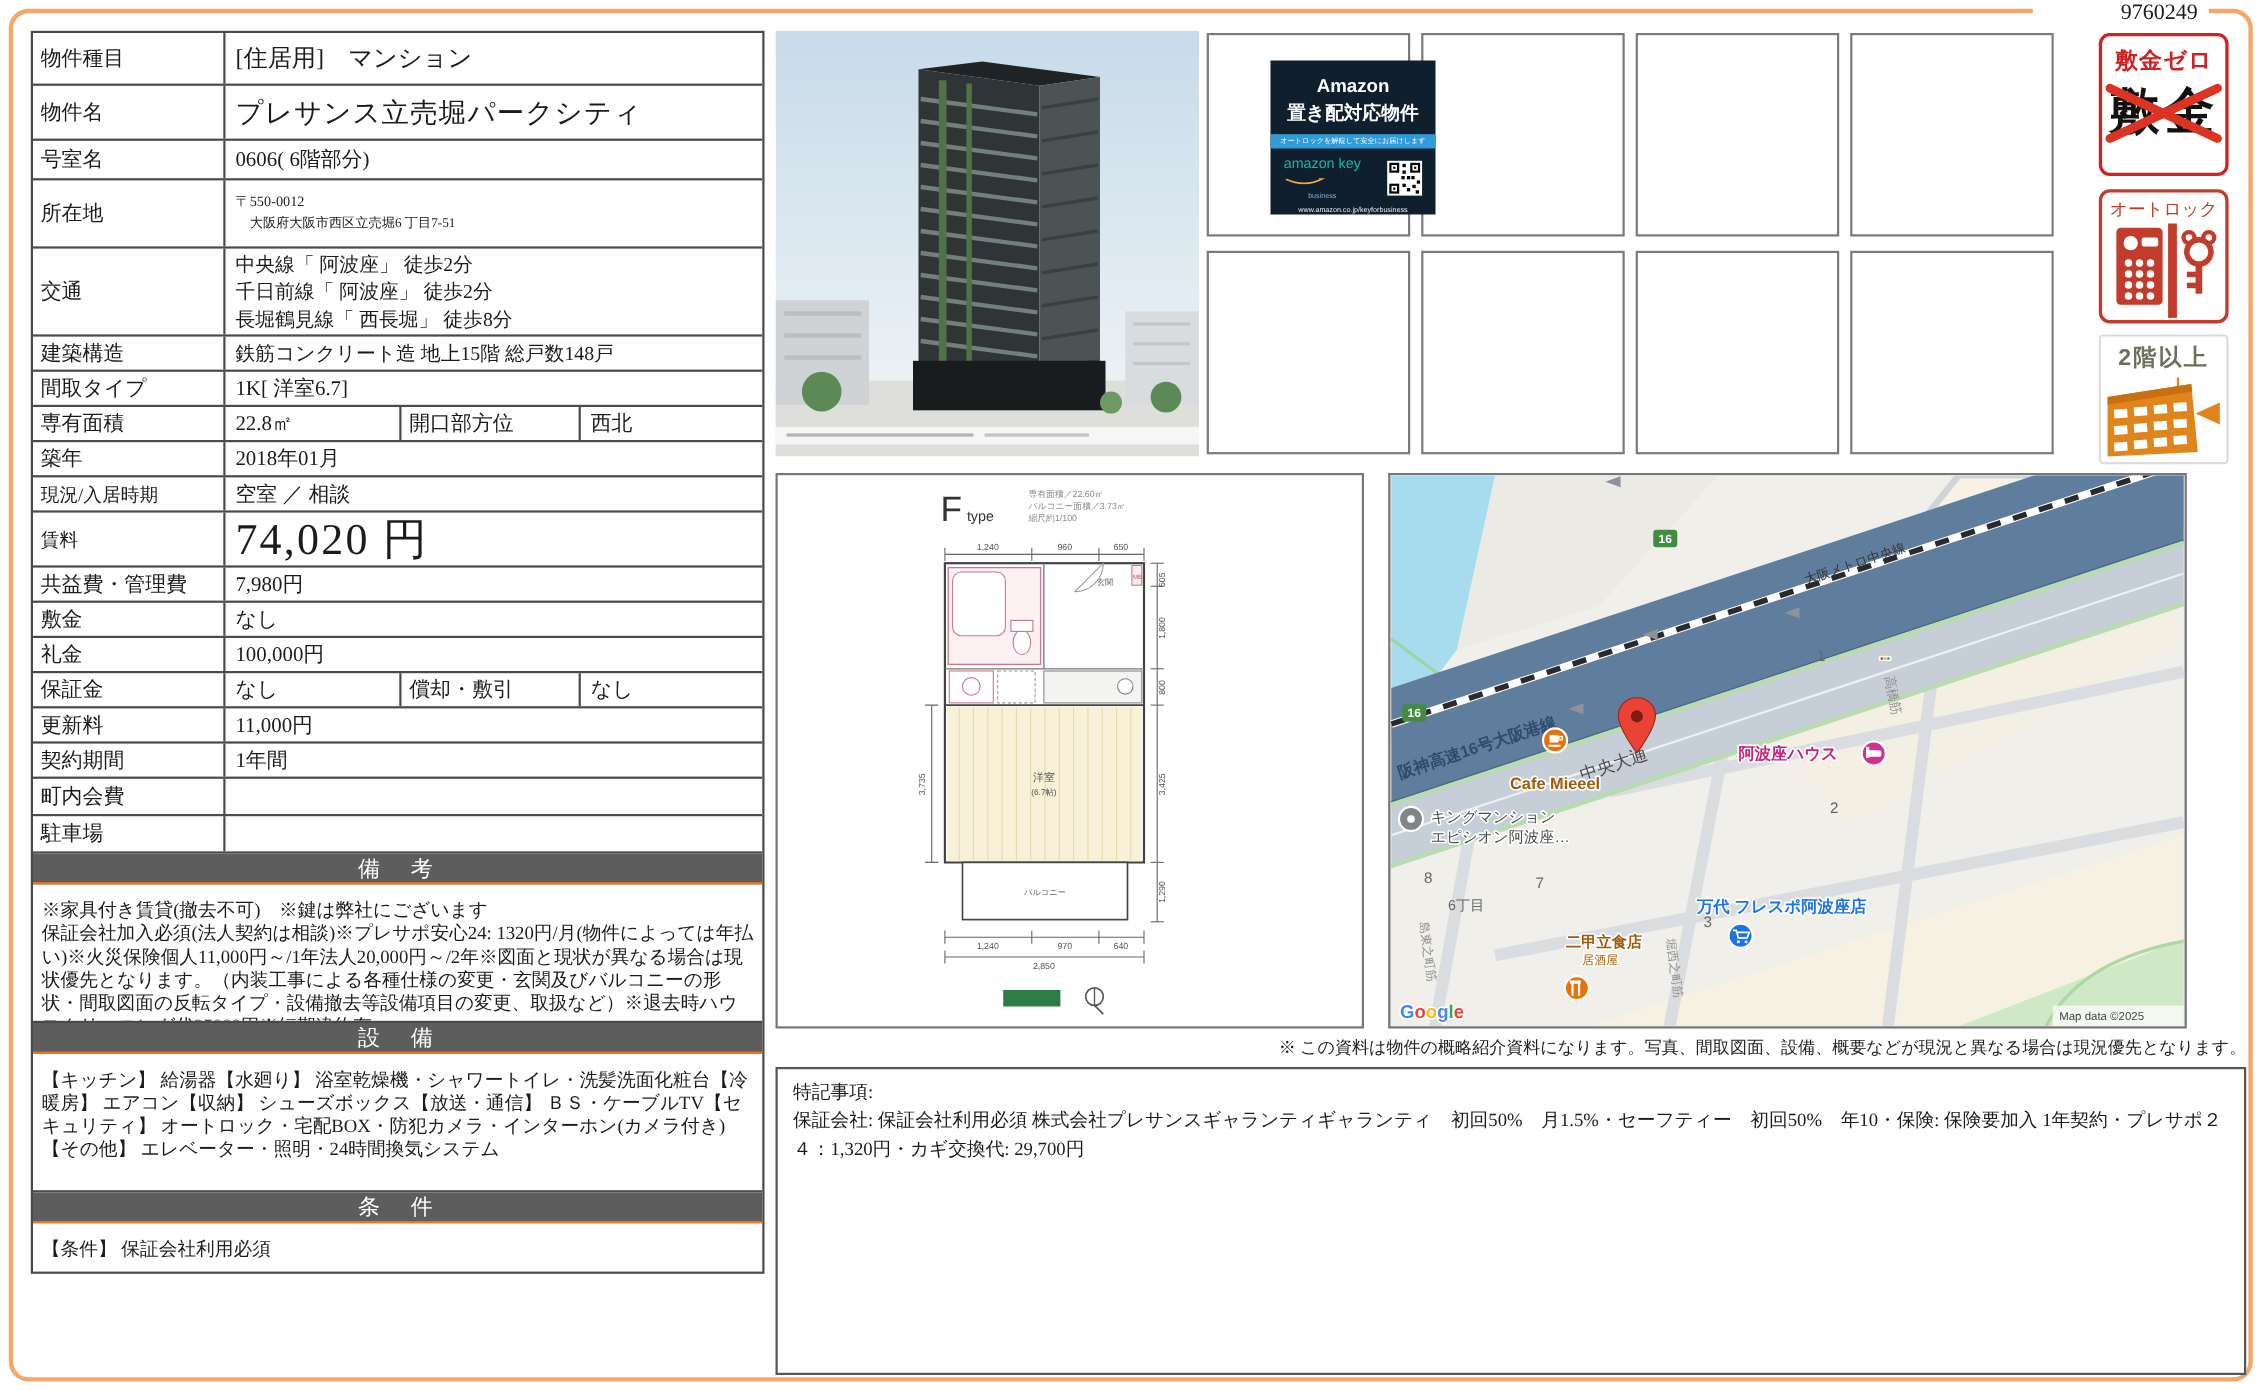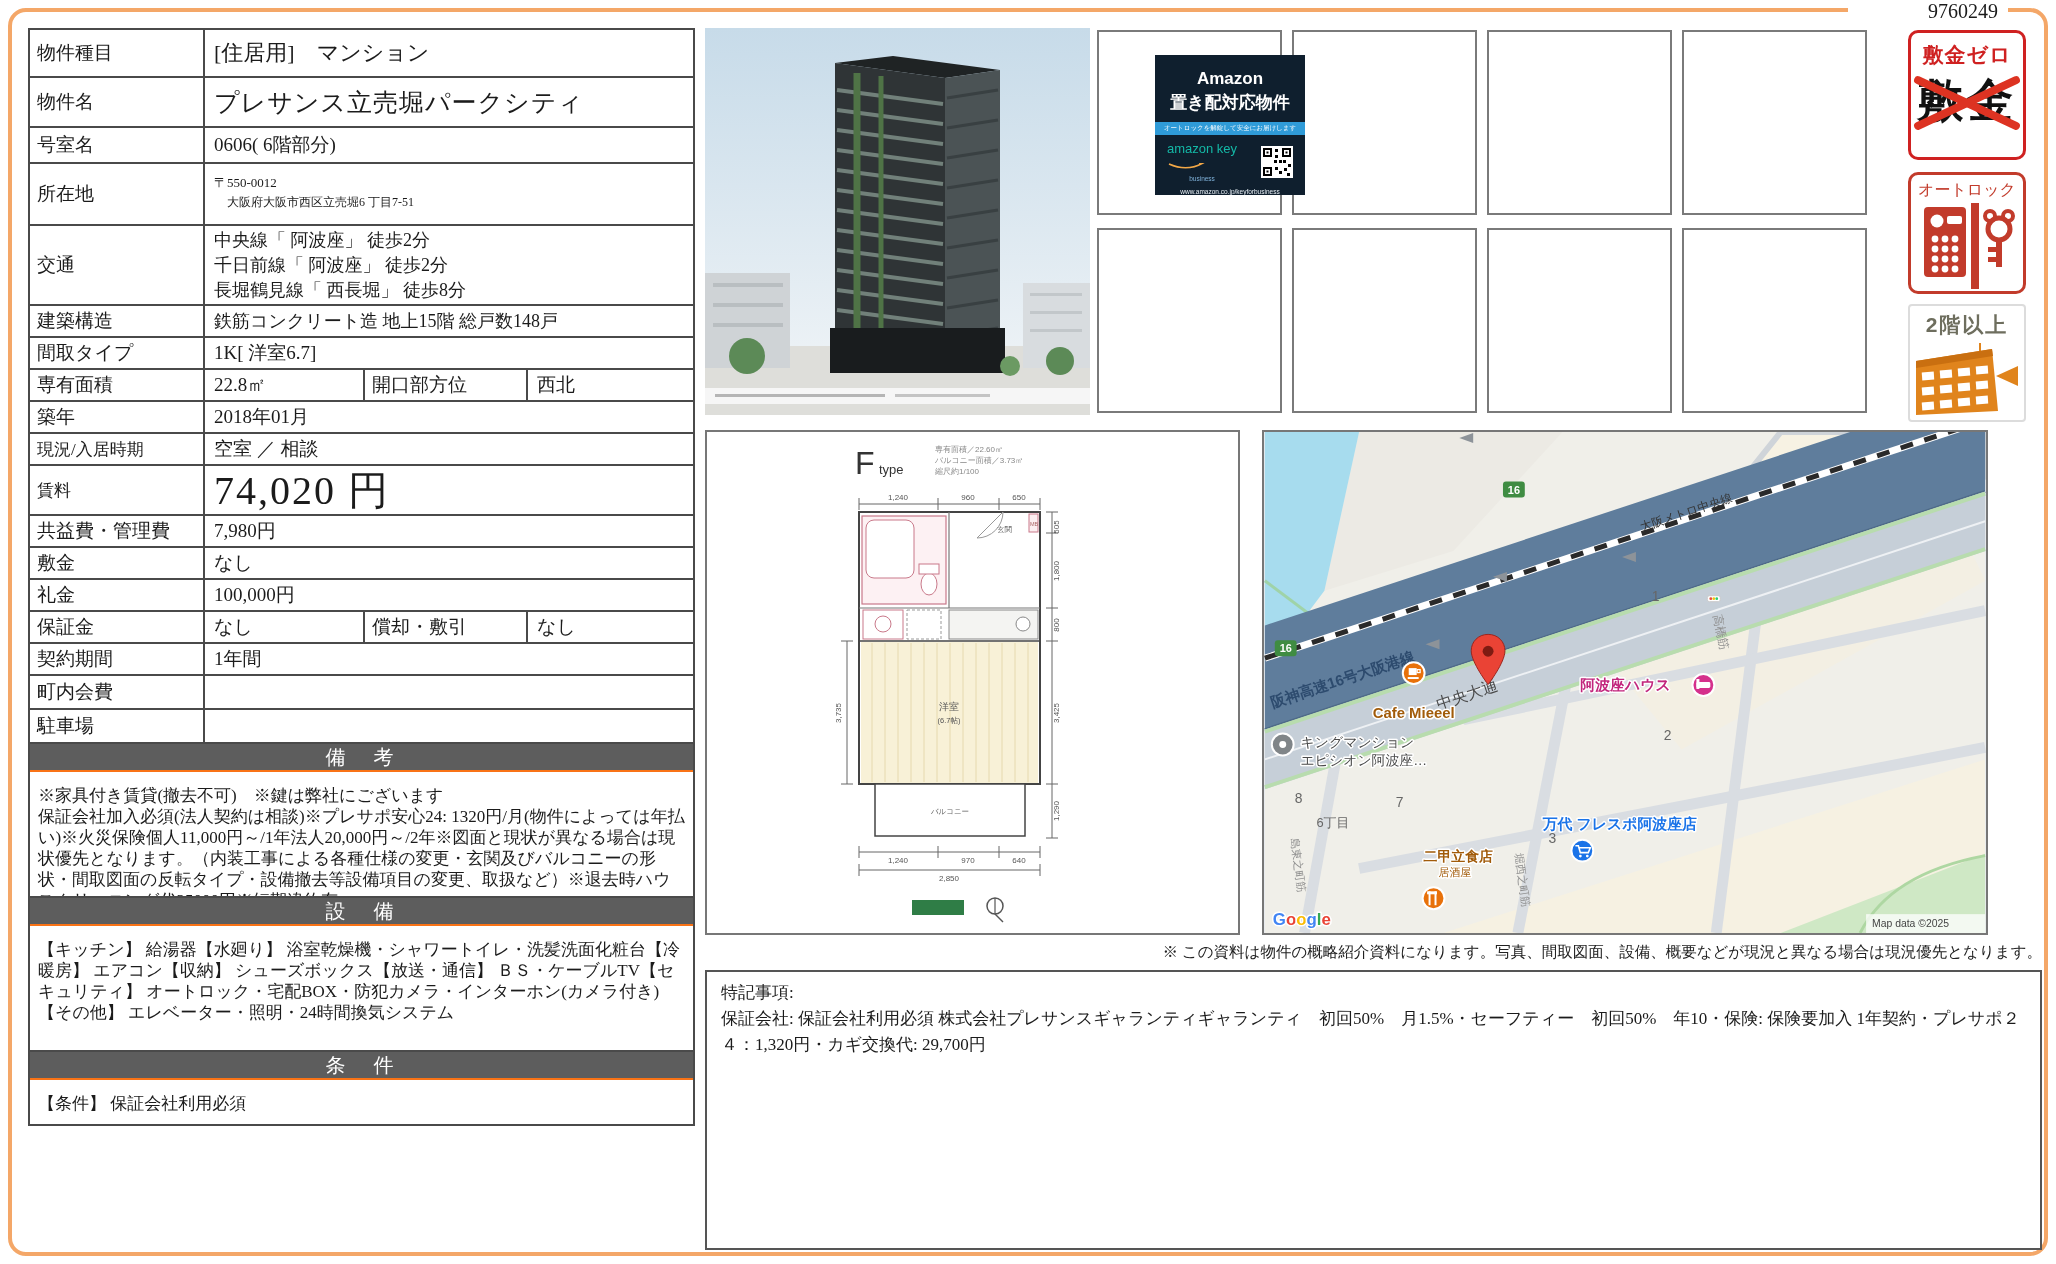--- a/index.html
+++ b/index.html
@@ -138,20 +138,24 @@
   </div>
   <div class="trow" style="height:32px">
     <div class="tl">礼金</div>
     <div class="tv">100,000円</div>
   </div>
   <div class="trow" style="height:32px">
     <div class="tl">保証金</div>
     <div class="tvp">なし</div>
     <div class="tl2">償却・敷引</div>
     <div class="tv">なし</div>
+  </div>
+  <div class="trow" style="height:32px">
+    <div class="tl">更新料</div>
+    <div class="tv">11,000円</div>
   </div>
   <div class="trow" style="height:32px">
     <div class="tl">契約期間</div>
     <div class="tv">1年間</div>
   </div>
   <div class="trow" style="height:34px">
     <div class="tl">町内会費</div>
     <div class="tv"></div>
   </div>
   <div class="trow" style="height:34px">

